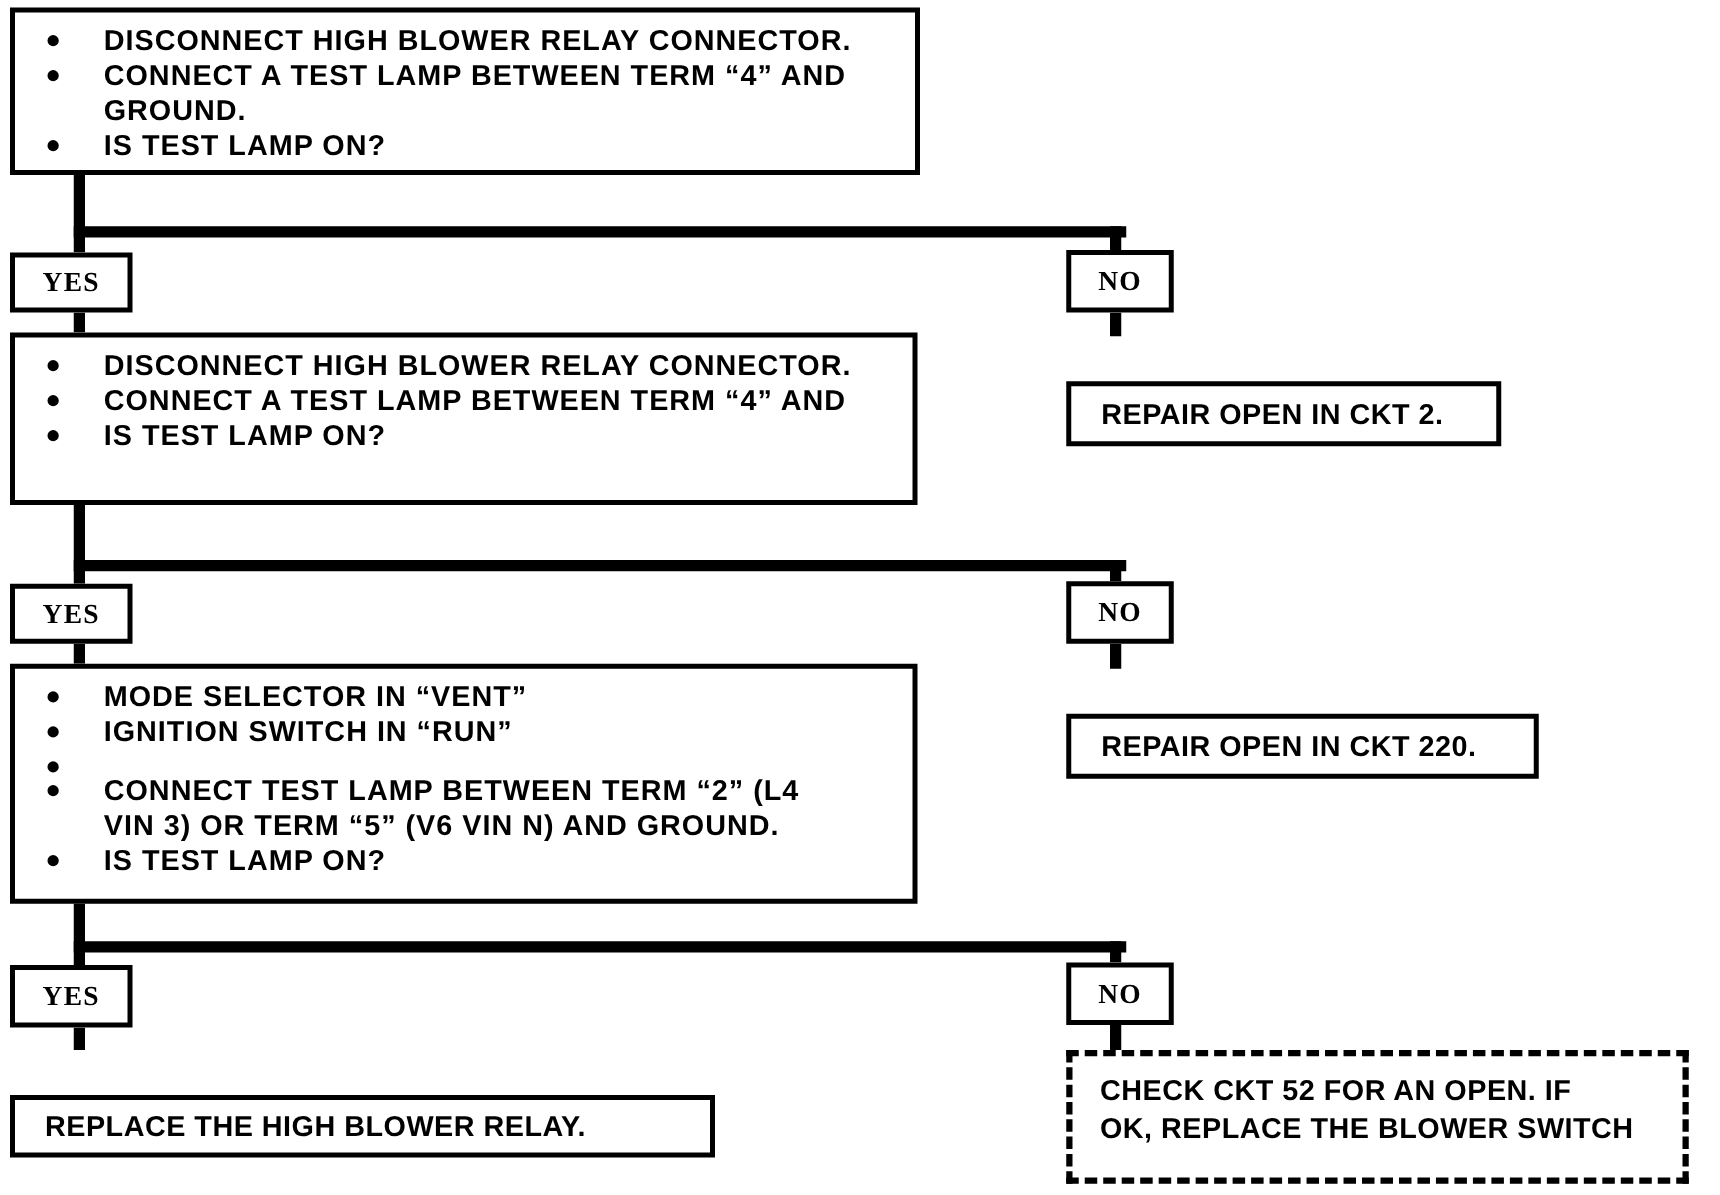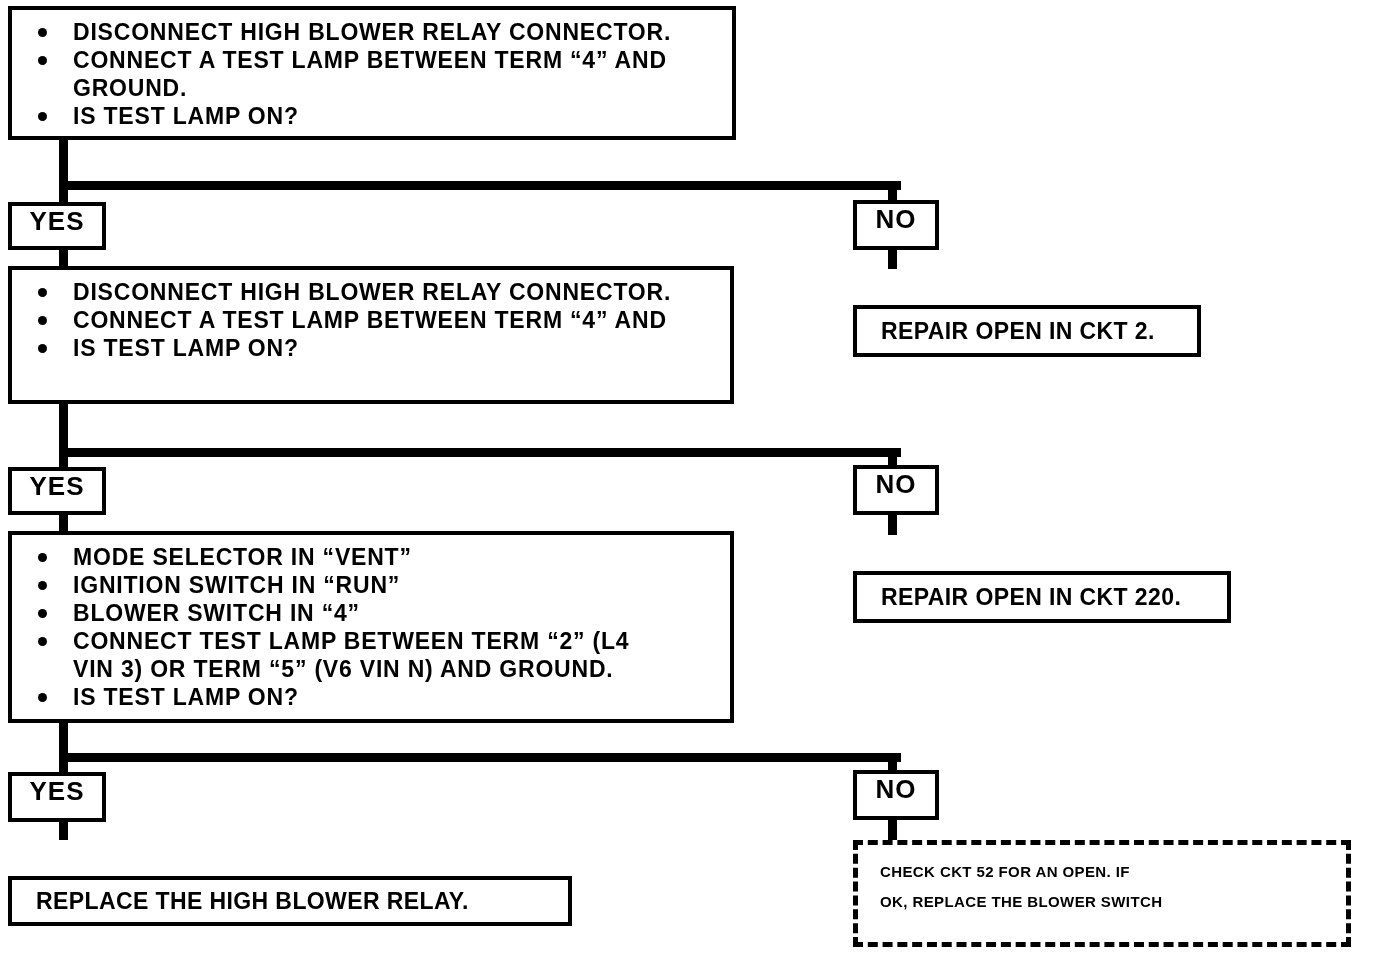--- a/index.html
+++ b/index.html
@@ -3,29 +3,29 @@
 <meta charset="utf-8">
 <style>
   html,body{margin:0;padding:0;background:#ffffff;}
   .canvas{
     position:relative;width:1376px;height:956px;background:#ffffff;
     font-family:"Liberation Sans",sans-serif;font-weight:bold;color:#000;
     overflow:hidden;
   }
   .box{position:absolute;background:#fff;border:4px solid #000;box-sizing:border-box;}
   .step-box{padding-top:8px;}
-  .row{display:flex;line-height:28px;font-size:23px;letter-spacing:0.8px;}
+  .row{display:flex;line-height:28px;font-size:23px;letter-spacing:0.8px;gap:10px;}
   .bullet{flex:0 0 auto;width:9px;height:9px;border-radius:50%;background:#000;margin:10px 0 0 26px;}
   .row.cont .bullet{visibility:hidden;}
   .txt{margin-left:26px;white-space:nowrap;}
-  .decision-box{display:flex;justify-content:center;
-    font-size:26px;letter-spacing:1px;}
+  .decision-box{display:flex;align-items:center;justify-content:center;
+    font-size:22px;letter-spacing:1px;font-family:Liberation Serif, serif;}
   .action-box{display:flex;align-items:center;font-size:23px;letter-spacing:0.4px;
     padding-left:24px;white-space:nowrap;margin-top:36px;}
-  .check-box{border:5px dashed #000;padding:12px 0 0 22px;font-size:15px;
+  .check-box{border:5px dashed #000;padding:12px 0 0 22px;font-size:23px;
     line-height:30px;letter-spacing:0.4px;}
   .check-box .line{white-space:nowrap;}
   .wire{position:absolute;background:#000;}
 </style>
 </head>
 <body>
 
 <div class="canvas">
 
   <div class="box step-box" style="left:8px;top:6px;width:728px;height:134px;">
@@ -98,21 +98,20 @@
     <div class="row">
       <span class="bullet"></span>
       <span class="txt">MODE SELECTOR IN “VENT”</span>
     </div>
     <div class="row">
       <span class="bullet"></span>
       <span class="txt">IGNITION SWITCH IN “RUN”</span>
     </div>
     <div class="row">
       <span class="bullet"></span>
-      <span class="txt">BLOWER SWITCH IN “4”</span>
     </div>
     <div class="row">
       <span class="bullet"></span>
       <span class="txt">CONNECT TEST LAMP BETWEEN TERM “2” (L4</span>
     </div>
     <div class="row cont">
       <span class="bullet"></span>
       <span class="txt">VIN 3) OR TERM “5” (V6 VIN N) AND GROUND.</span>
     </div>
     <div class="row">

